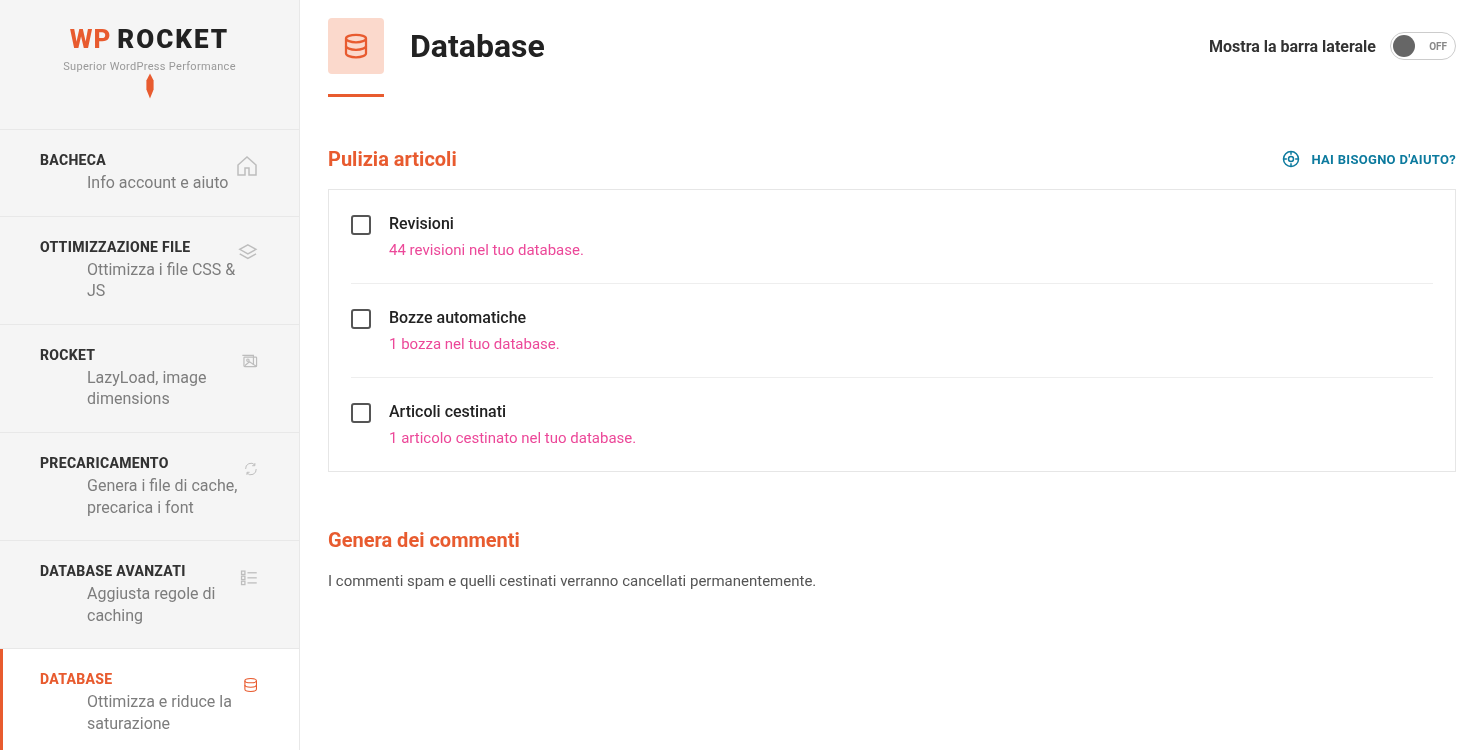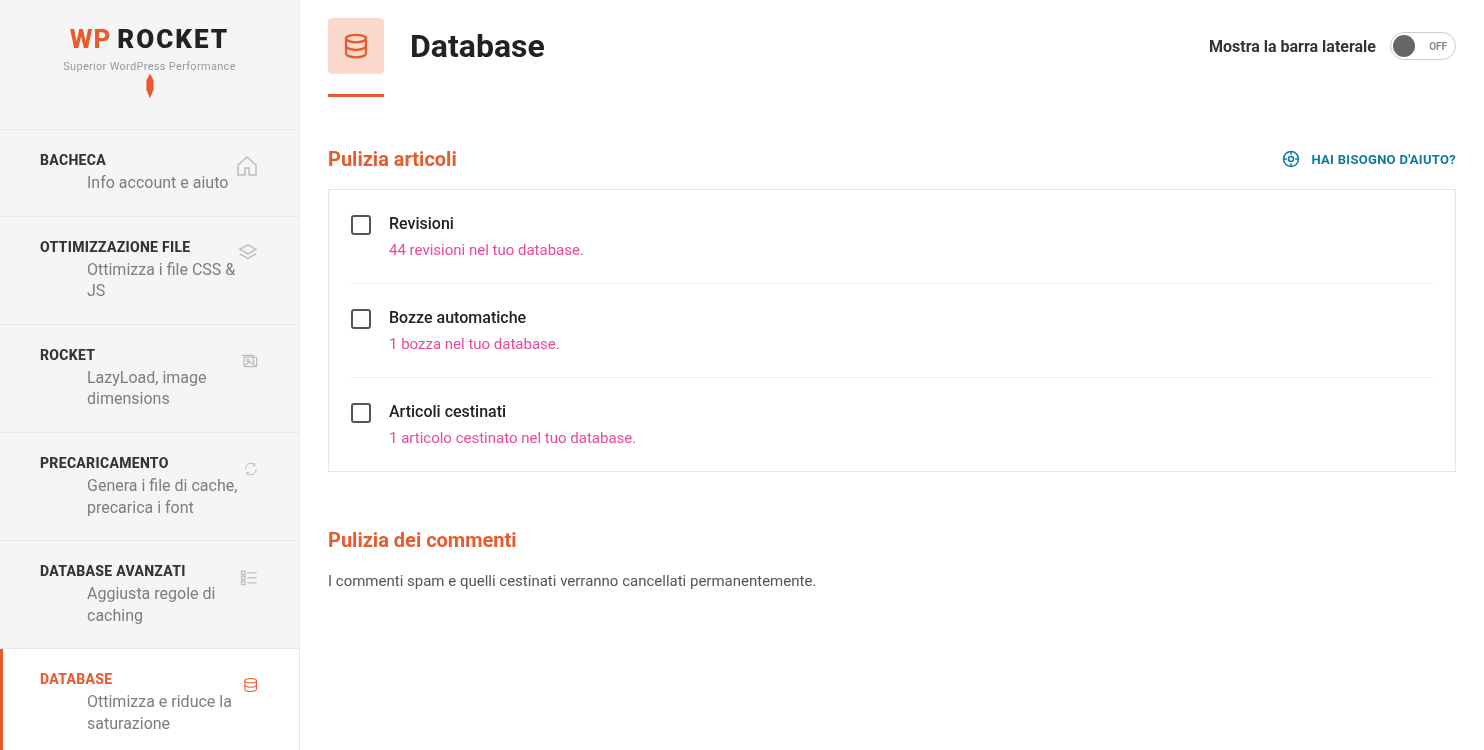--- a/index.html
+++ b/index.html
@@ -282,17 +282,17 @@
       <div class="checkbox"></div>
       <div class="option-text">
         <span class="option-title">Articoli cestinati</span>
         <span class="option-sub">1 articolo cestinato nel tuo database.</span>
       </div>
     </div>
   </div>
 
   <div class="section2">
     <div class="section-head">
-      <span class="section-title">Pulizia dei commenti</span>
+      <span class="section-title">Genera dei commenti</span>
     </div>
     <p class="section-desc">I commenti spam e quelli cestinati verranno cancellati permanentemente.</p>
   </div>
 </div>
 
 </body></html>

